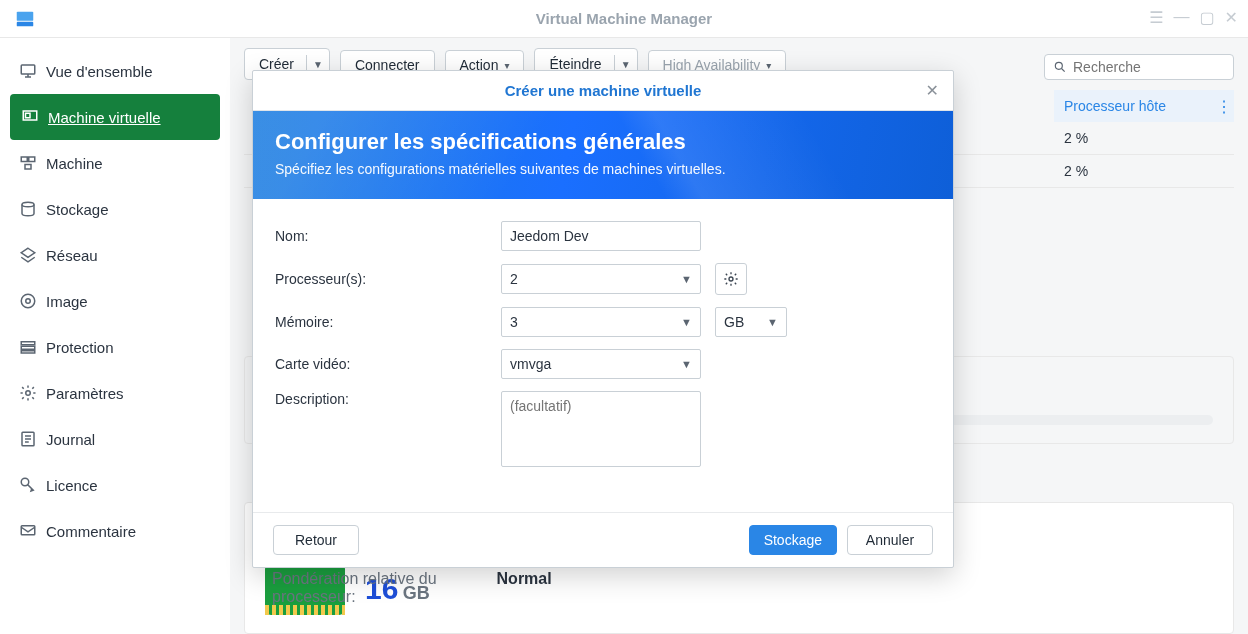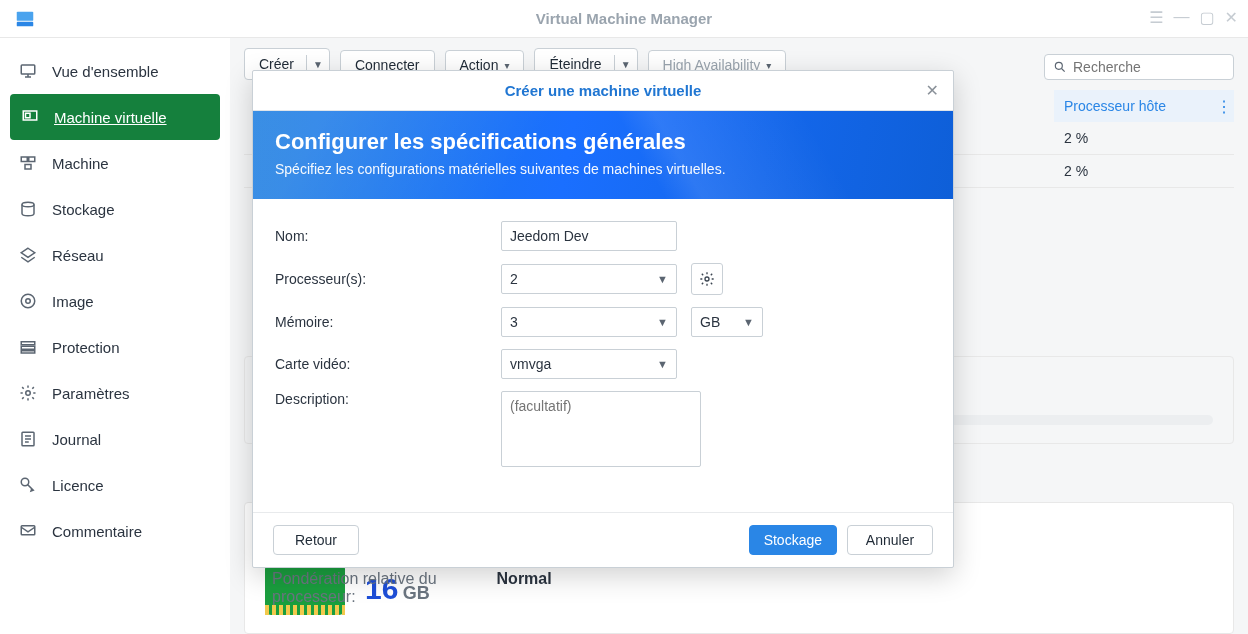--- a/index.html
+++ b/index.html
@@ -3,21 +3,21 @@
 <meta charset="utf-8">
 <style>
   * { box-sizing: border-box; margin: 0; padding: 0; font-family: -apple-system, "Segoe UI", Helvetica, Arial, sans-serif; }
   body { background: #fff; width: 1248px; height: 634px; overflow: hidden; position: relative; }
   .titlebar { height: 38px; display: flex; align-items: center; justify-content: center; position: relative; border-bottom: 1px solid #e8e8e8; }
   .titlebar .app-icon { position: absolute; left: 14px; top: 8px; width: 22px; height: 22px; }
   .titlebar .title { color: #9aa4ae; font-weight: 700; font-size: 15px; }
   .titlebar .win-controls { position: absolute; right: 10px; top: 8px; display: flex; gap: 10px; color: #c6ccd2; }
   .layout { display: flex; height: calc(100% - 38px); }
   .sidebar { width: 230px; background: #fff; padding-top: 10px; }
-  .side-item { display: flex; align-items: center; gap: 14px; padding: 14px 18px; color: #2b3440; font-size: 15px; cursor: pointer; }
+  .side-item { display: flex; align-items: center; gap: 8px; padding: 14px 18px; color: #2b3440; font-size: 15px; cursor: pointer; }
   .side-item .ico { width: 20px; display:flex; justify-content:center; color:#5b6571;}
   .side-item.active { background: #15803d; color: #fff; border-radius: 4px; margin: 0 10px; padding: 14px 10px; text-decoration: underline; }
   .side-item.active .ico { color:#fff; }
   .main { flex: 1; background: #f5f6f7; display:flex; flex-direction:column; }
   .toolbar { display:flex; align-items:flex-end; gap:10px; padding: 10px 14px; background:#f5f6f7;}
   .btn { background:#fff; border:1px solid #c9d0d6; border-radius:4px; padding:6px 14px; font-size:14px; color:#1f2a36; cursor:pointer; display:flex; align-items:center; gap:6px;}
   .btn.primary { background:#2a86e6; border-color:#2a86e6; color:#fff; }
   .btn.split { padding-right:6px;}
   .btn .caret { font-size:10px; color:#5b6571; }
   .btn.ha { color:#9aa4ae; }
@@ -49,21 +49,21 @@
   .dlg-title-row { height:40px; display:flex; align-items:center; justify-content:center; position:relative; border-bottom:1px solid #e1e5e9;}
   .dlg-title-row .t { color:#2076d2; font-weight:700; font-size:15px; }
   .dlg-title-row .x { position:absolute; right:14px; color:#8a9199; cursor:pointer; font-size:16px; }
   .dlg-banner { background:linear-gradient(100deg,#1f7fe0 0%, #1a6fff 45%, #0e5fd8 100%); color:#fff; padding:18px 22px 22px 22px; position:relative;}
   .dlg-banner::after{content:"";position:absolute;inset:0;background:linear-gradient(120deg,rgba(255,255,255,.12) 10%,transparent 40%),linear-gradient(60deg,transparent 55%,rgba(255,255,255,.10) 60%,transparent 80%);}
   .dlg-banner h2 { font-size:22px; font-weight:800; margin-bottom:6px; position:relative; z-index:1;}
   .dlg-banner p { font-size:14px; opacity:.95; position:relative; z-index:1;}
   .dlg-body { padding:22px; flex:1; }
   .form-row { display:flex; align-items:center; margin-bottom:12px; }
   .form-row label { width:226px; color:#2b3440; font-size:14px; }
-  .input, .select { width:176px; border:1px solid #c9d0d6; border-radius:2px; padding:6px 8px; font-size:14px; color:#2b3440; background:#fff; }
+  .input, .select { width:200px; border:1px solid #c9d0d6; border-radius:2px; padding:6px 8px; font-size:14px; color:#2b3440; background:#fff; }
   .select { display:flex; align-items:center; justify-content:space-between; cursor:pointer;}
   .select .caret { font-size:11px; color:#5b6571; }
   .gear-btn{ width:32px; height:32px; display:flex;align-items:center;justify-content:center; border:1px solid #c9d0d6;color:#3c4652; border-radius:3px; margin-left:14px; cursor:pointer; background:#fff;}
   .unit-select { width:72px; margin-left:14px;}
   .textarea { width:200px; height:76px; border:1px solid #c9d0d6; border-radius:2px; padding:6px 8px; font-size:14px; color:#15803d; resize:none;}
   .dlg-footer { border-top:1px solid #e8eaec; padding:12px 20px; display:flex; align-items:center; }
   .dlg-footer .spacer{flex:1;}
   .dlg-footer .btn{min-width:86px; justify-content:center;}
   svg{display:block;}
 </style>

